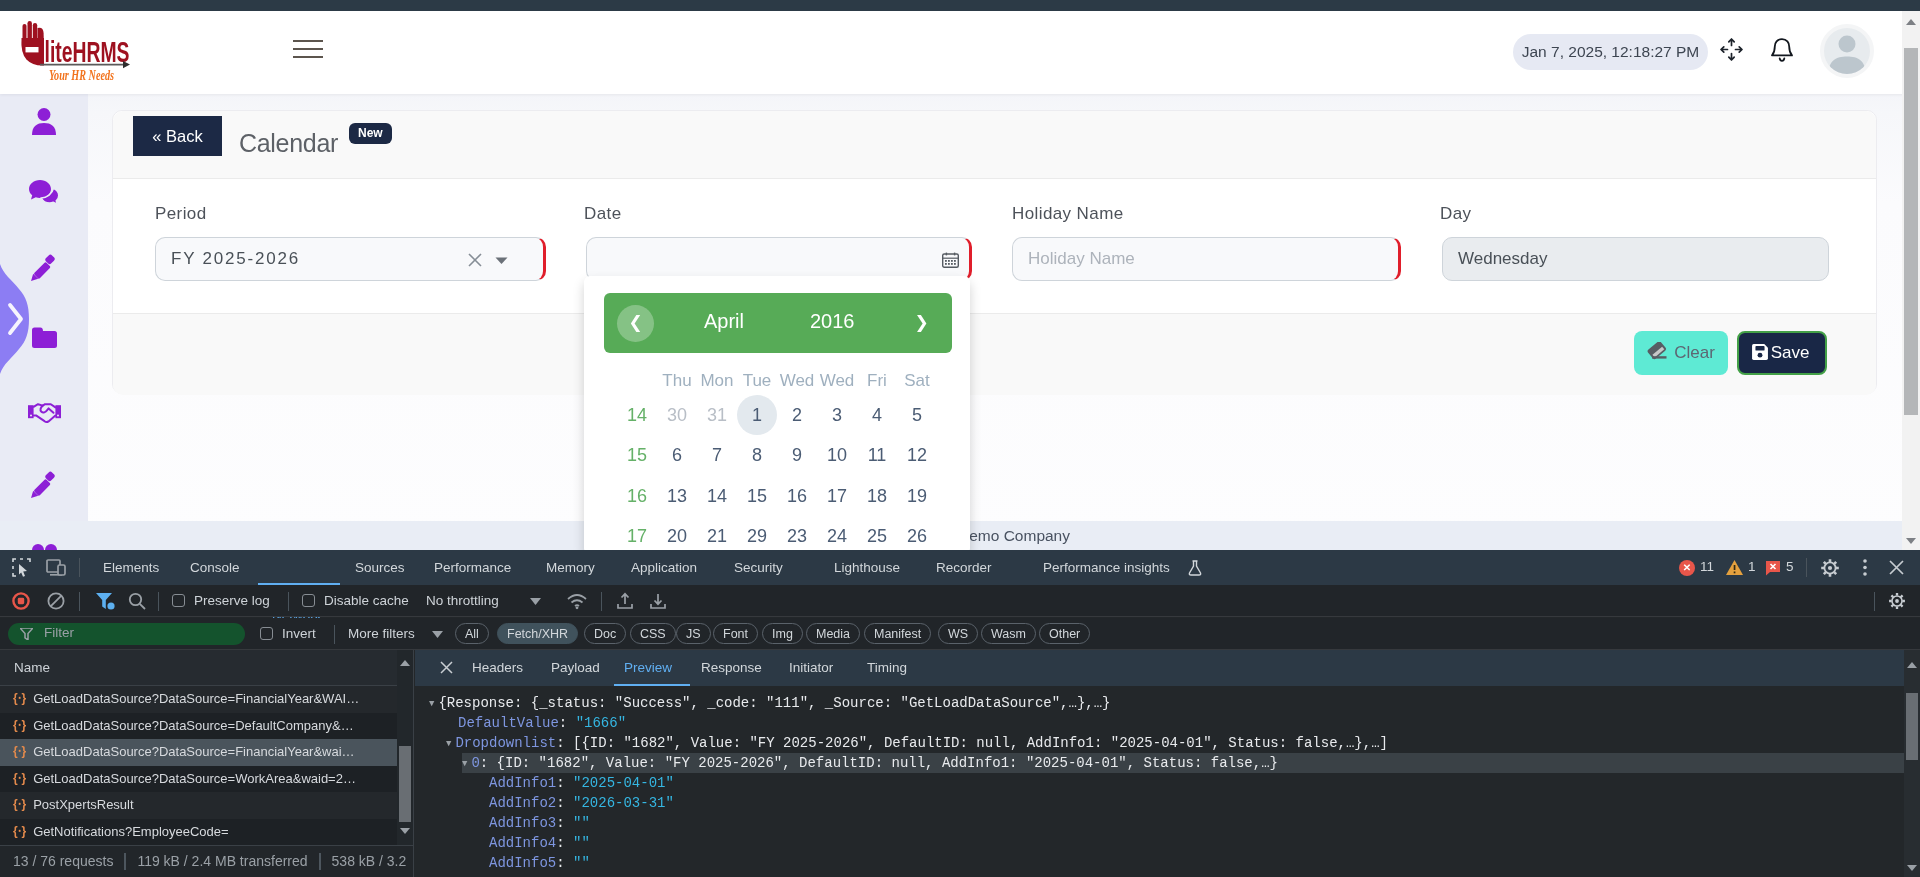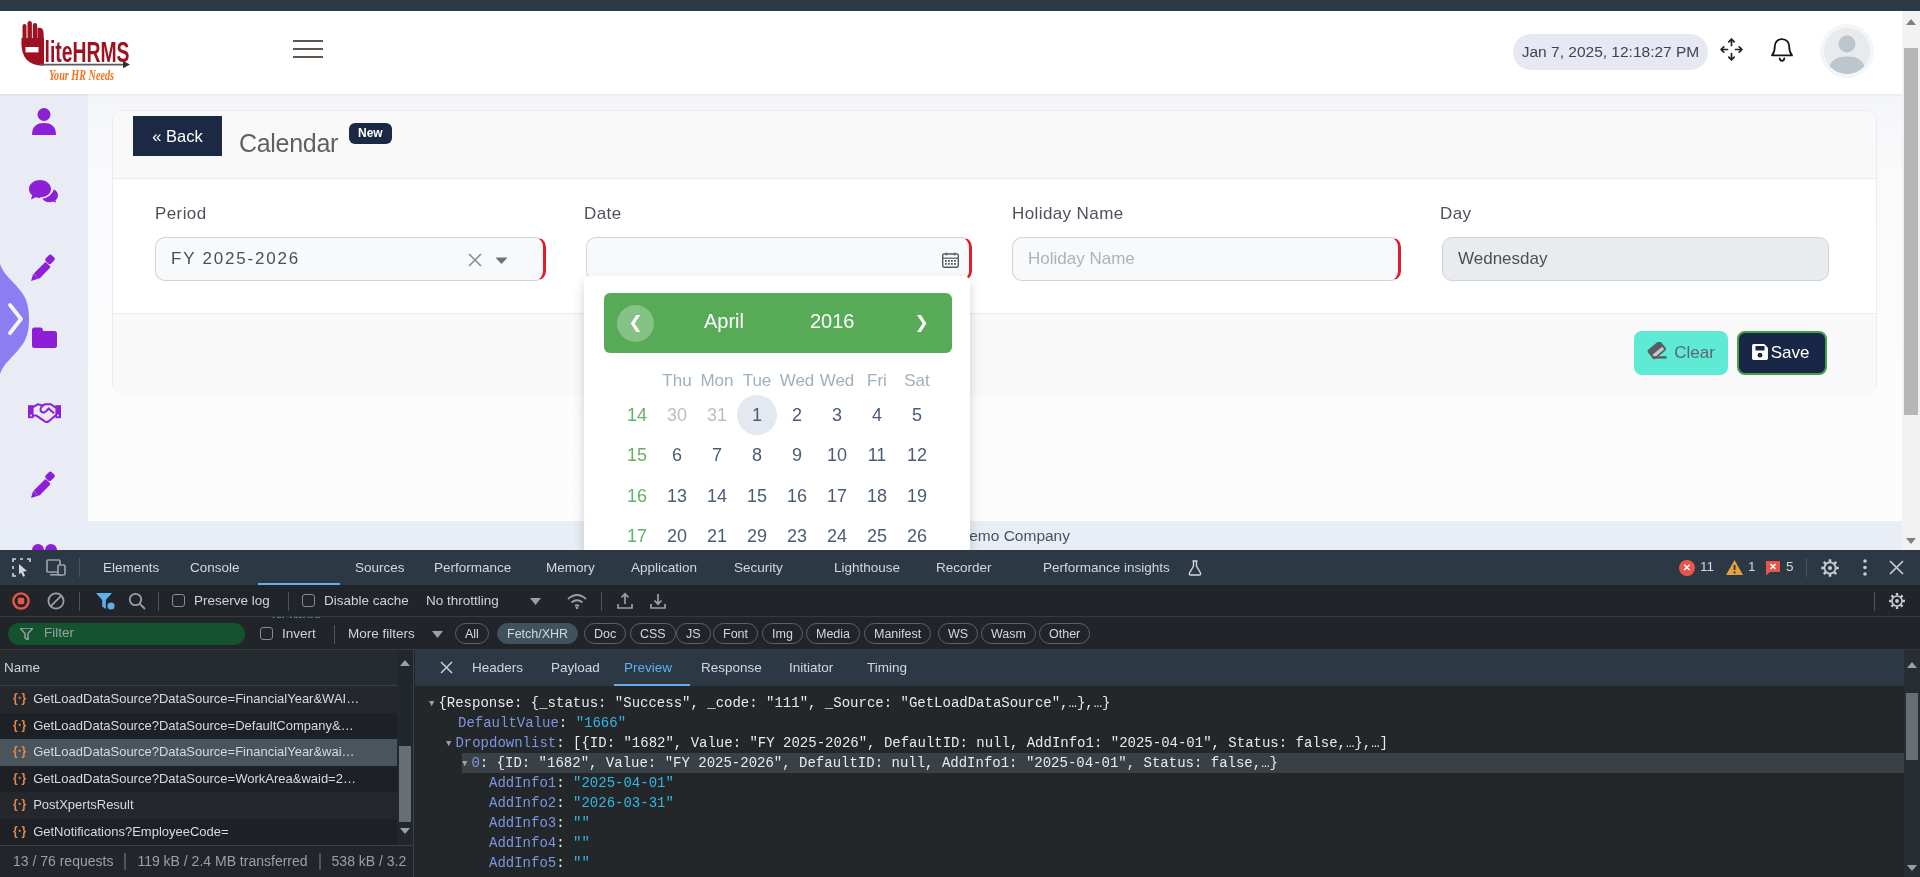--- a/index.html
+++ b/index.html
@@ -65,21 +65,21 @@
   #dt .abs { position:absolute; }
   #dtTabs { left:0; top:0; width:1920px; height:35px; background:#2c3945; }
   #dtTabs .tab { position:absolute; top:0; height:35px; line-height:35px; color:#d2d7db; }
   #dtTabs .sep, #dtTool .sep, #dtFilter .sep { position:absolute; top:8px; width:1px; height:19px; background:#4a545c; }
   #dtTool { left:0; top:35px; width:1920px; height:32px; background:#212529; border-bottom:1px solid #36393d; }
   #dtFilter { left:0; top:68px; width:1920px; height:32px; background:#212529; border-bottom:1px solid #36393d; }
   .pill { position:absolute; top:5px; height:21px; line-height:21px; border:1px solid #5a626a; border-radius:11px; padding:0 9px; color:#d2d7db; font-size:12.5px; }
   .pill.on { background:#40525c; border-color:#40525c; }
   .cbx { position:absolute; width:13px; height:13px; border:1.6px solid #878d93; border-radius:3px; background:transparent; }
   #dtLeft { left:0; top:100px; width:414px; height:227px; background:#1d2125; border-right:1px solid #3a4046; }
-  #nameHdr { position:absolute; left:0; top:0; width:413px; height:36px; background:#262b30; border-bottom:1px solid #3a4046; line-height:36px; padding-left:4px; color:#cdd2d7; }
+  #nameHdr { position:absolute; left:0; top:0; width:413px; height:36px; background:#262b30; border-bottom:1px solid #3a4046; line-height:36px; padding-left:14px; color:#cdd2d7; }
   .req { position:absolute; left:0; width:397px; height:26.5px; line-height:26.5px; white-space:nowrap; overflow:hidden; color:#d7dade; font-size:13px; }
   .req .ic { display:inline-block; margin:0 7px 0 13px; color:#e38a4c; font-weight:bold; font-size:12px; transform:translateY(-1px); }
   .req.odd { background:#24282c; }
   .req.sel { background:#4a545c; }
   #lsb { position:absolute; left:397px; top:0; width:16px; height:195px; background:#22272b; }
   #lstatus { position:absolute; left:0; top:195px; width:413px; height:32px; background:#22262a; border-top:1px solid #3a4046; color:#9aa0a6; font-size:14px; line-height:30px; white-space:nowrap; overflow:hidden; }
   #lstatus i { display:inline-block; width:2px; height:17px; background:#4d565e; margin:0 11px; vertical-align:-4px; }
   #dtRight { left:415px; top:100px; width:1505px; height:227px; background:#23272a; }
   #prTabs { position:absolute; left:0; top:0; width:1505px; height:36px; background:#2c3945; }
   #prTabs .tab { position:absolute; top:0; height:36px; line-height:36px; color:#d2d7db; }

